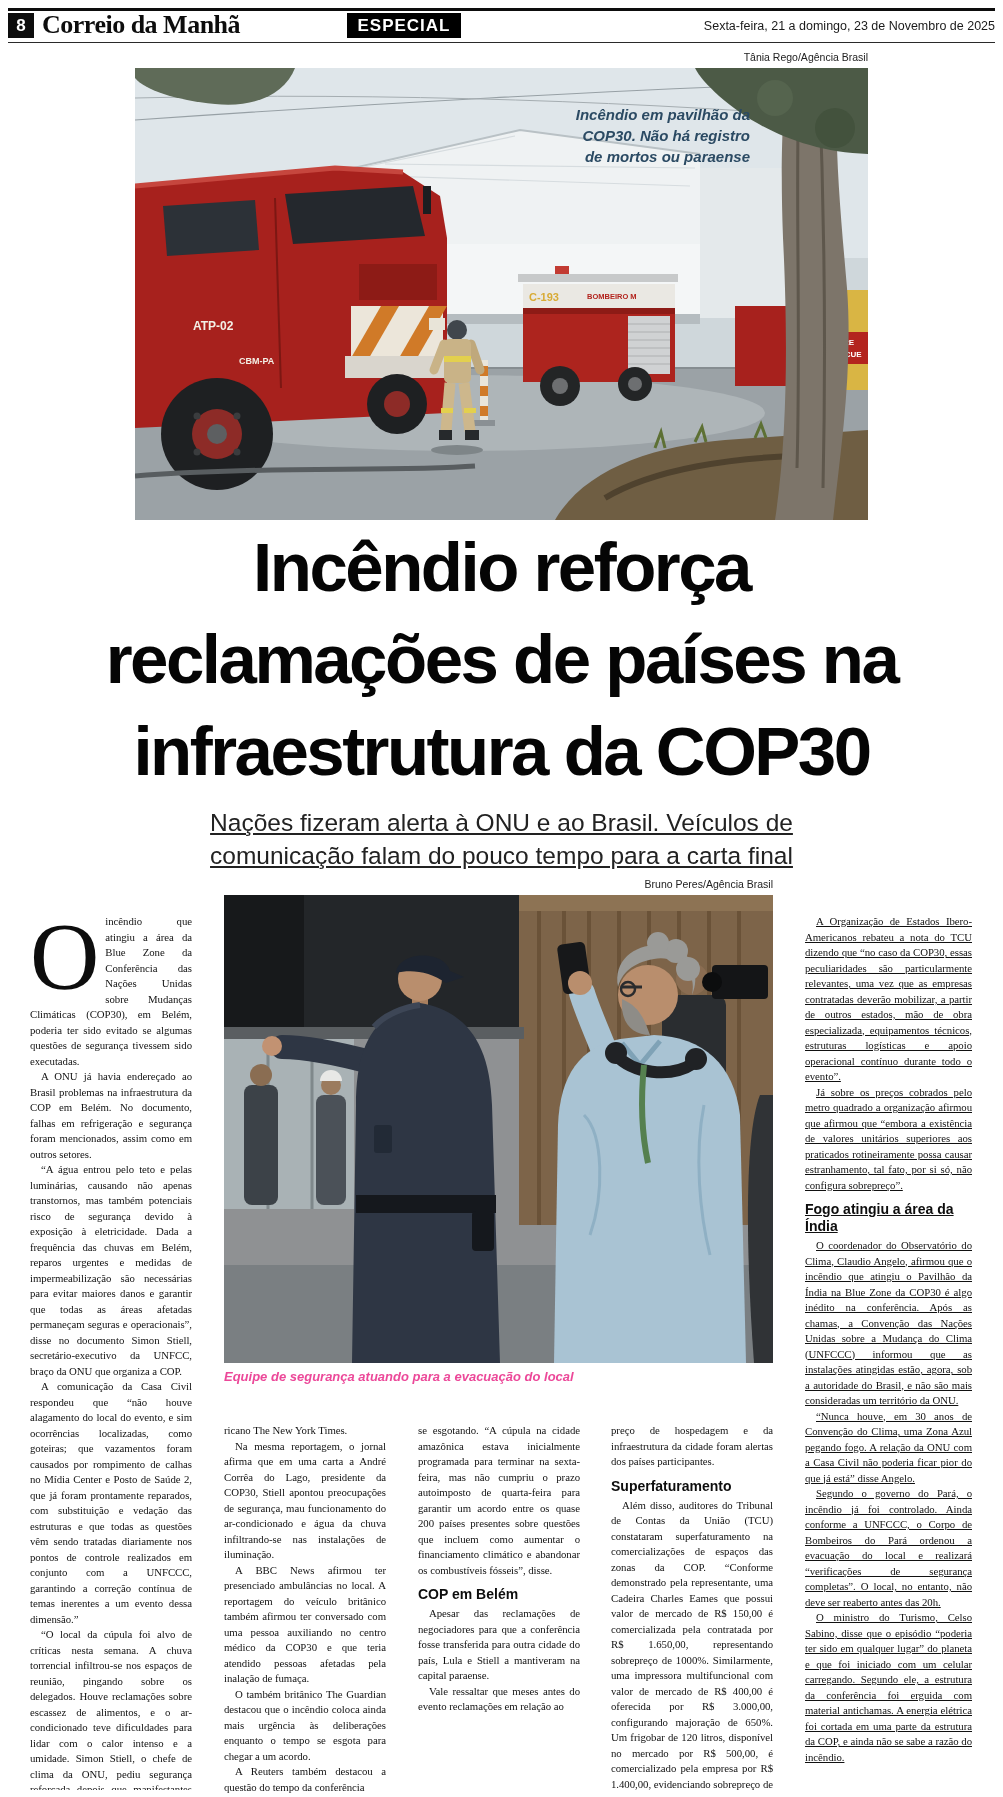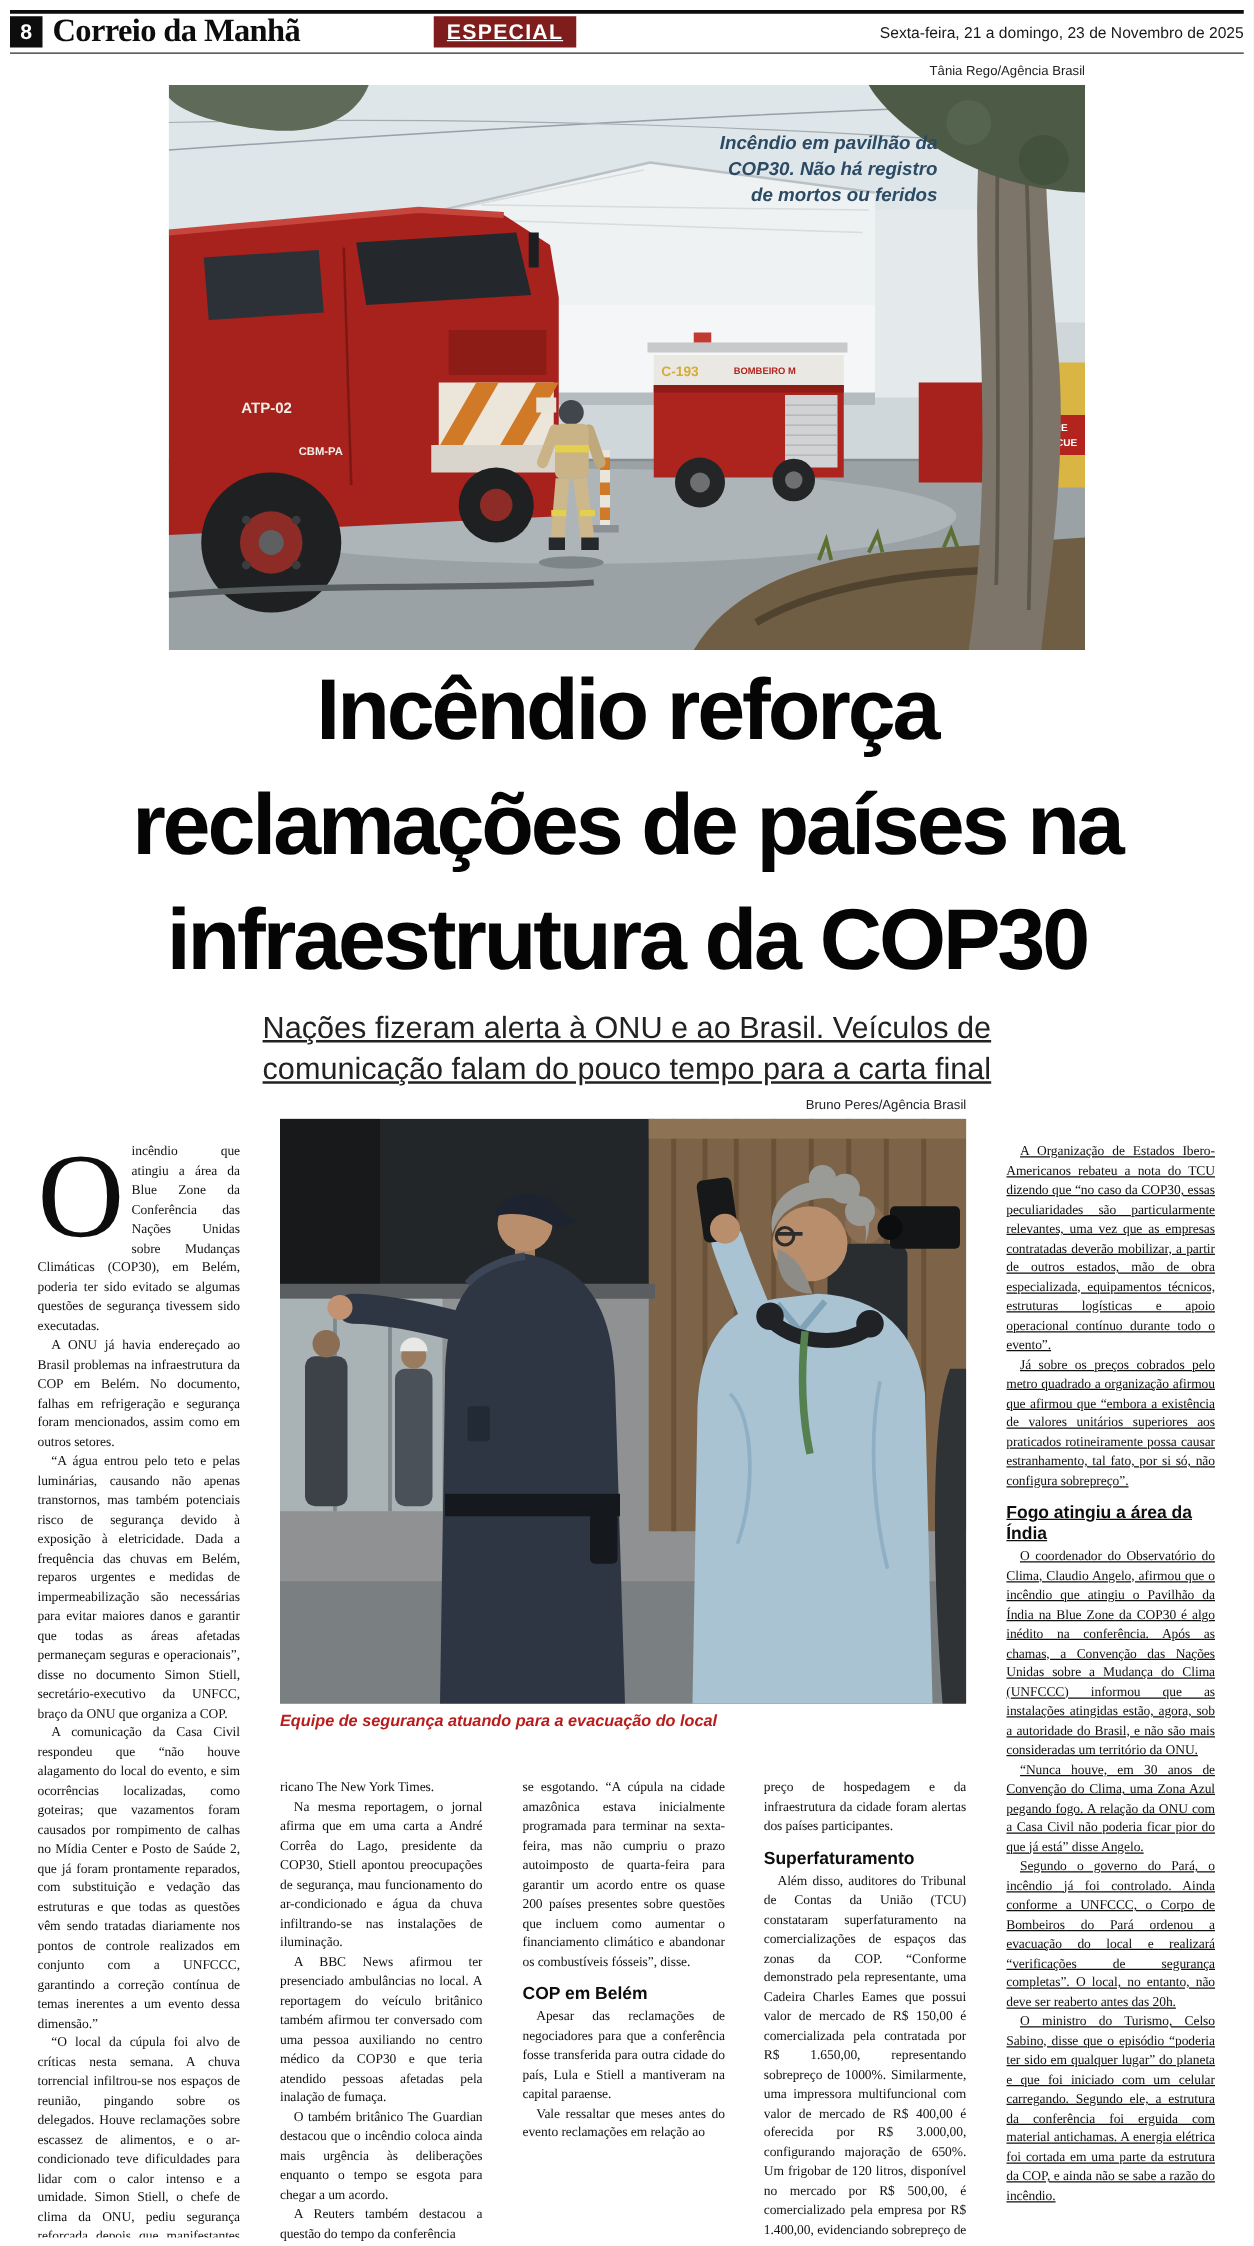--- a/index.html
+++ b/index.html
@@ -14,22 +14,22 @@
   .rule-bottom { position:absolute; left:8px; right:8px; top:42px; height:1px; background:#2a2a2a; }
   .pagenum {
     position:absolute; left:8px; top:13px; width:26px; height:25px; background:#0d0d0d;
     color:#fff; font:700 17px/25px "Liberation Sans", sans-serif; text-align:center;
   }
   .masthead {
     position:absolute; left:42px; top:11px;
     font:700 26px/28px "Liberation Serif", serif; letter-spacing:-0.5px; color:#0d0d0d;
   }
   .section-badge {
-    position:absolute; left:347px; top:13px; width:114px; height:25px; background:#7f1d1d;
-    color:#fff; font:700 17px/25px "Liberation Sans", sans-serif; text-align:center; letter-spacing:1px;text-decoration:underline;
+    position:absolute; left:347px; top:13px; width:114px; height:25px; background:#000000;
+    color:#fff; font:700 17px/25px "Liberation Sans", sans-serif; text-align:center; letter-spacing:1px;
   }
   .edition-date {
     position:absolute; right:8px; top:18px;
     font:12.5px/16px "Liberation Sans", sans-serif; color:#1a1a1a;
   }
   
   .photo-credit {
     font:10.5px/13px "Liberation Sans", sans-serif; color:#222; text-align:right;
   }
   .lead-credit { position:absolute; top:51px; right:135px; }
@@ -70,21 +70,21 @@
   .dropcap {
     float:left; font:400 96px/80px "Liberation Serif", serif; color:#0d0d0d;
     padding:3px 6px 0 0;
   }
   
   .photo2wrap { position:absolute; left:224px; top:0; width:549px; }
   .photo2wrap .photo-credit { margin-bottom:4px; }
   .photo2 { width:549px; height:468px; }
   .photo2 svg { display:block; width:100%; height:100%; }
   .photo2-caption {
-    margin-top:6px; font:700 italic 13px/16px "Liberation Sans", sans-serif; color:#b91c1c;
+    margin-top:6px; font:700 italic 13px/16px "Liberation Sans", sans-serif; color:#ec4899;
   }
 </style>
 </head>
 <body>
 
 <div class="page">
 
   <div class="rule-top"></div>
   <div class="pagenum">8</div>
   <div class="masthead">Correio da Manhã</div>
@@ -201,21 +201,21 @@
         <rect x="306" y="340" width="12" height="5" fill="#e3d04e"></rect>
         <rect x="329" y="340" width="12" height="5" fill="#e3d04e"></rect>
         <rect x="304" y="362" width="13" height="10" fill="#26292c"></rect>
         <rect x="330" y="362" width="14" height="10" fill="#26292c"></rect>
       </g>
       <path d="M0,408 C120,398 260,404 340,398" stroke="#585d60" stroke-width="5" fill="none"></path>
     </svg>
     <div class="lead-overlay">
       <span style="display:block">Incêndio em pavilhão da</span>
       <span style="display:block">COP30. Não há registro</span>
-      <span style="display:block">de mortos ou feridos</span>
+      <span style="display:block">de mortos ou paraense</span>
     </div>
   </figure>
 
   <h1 class="headline">
     <div>Incêndio reforça</div>
     <div>reclamações de países na</div>
     <div>infraestrutura da COP30</div>
   </h1>
   <p class="subheadline">Nações fizeram alerta à ONU e ao Brasil. Veículos de comunicação falam do pouco tempo para a carta final</p>
 

